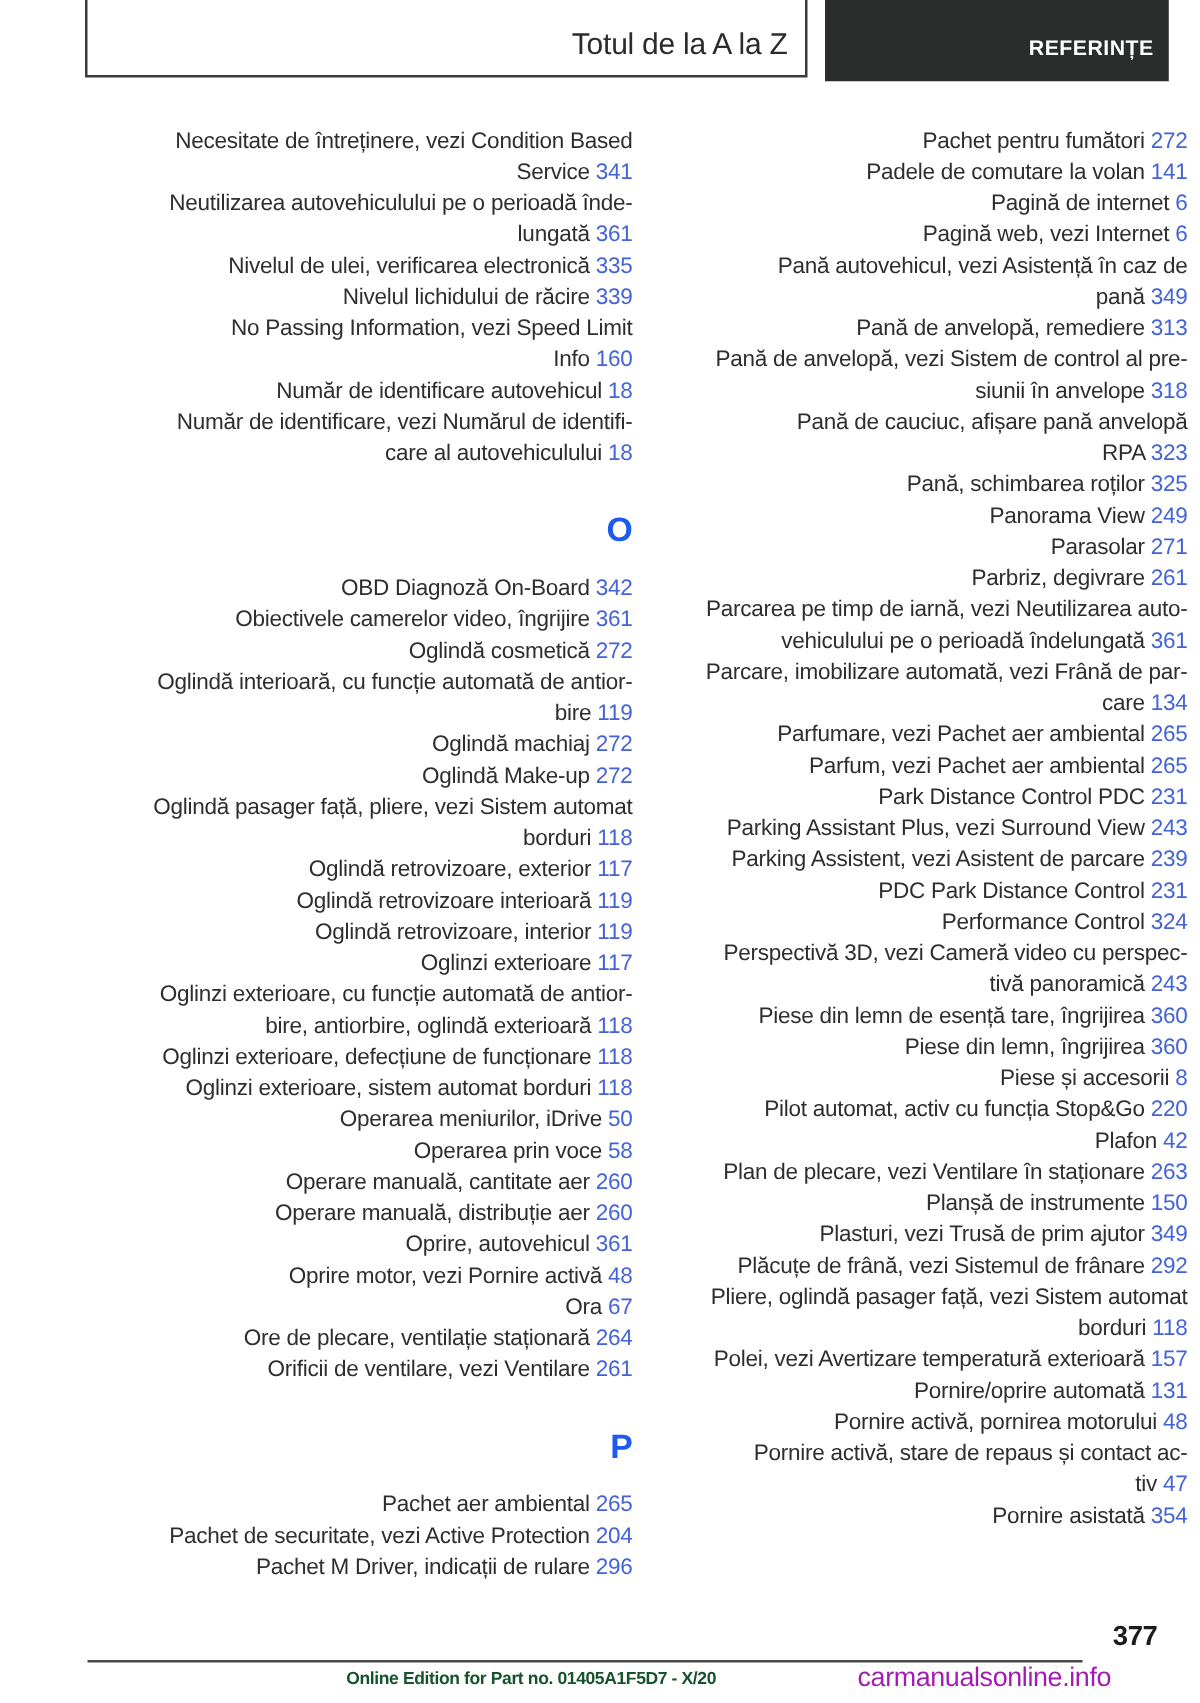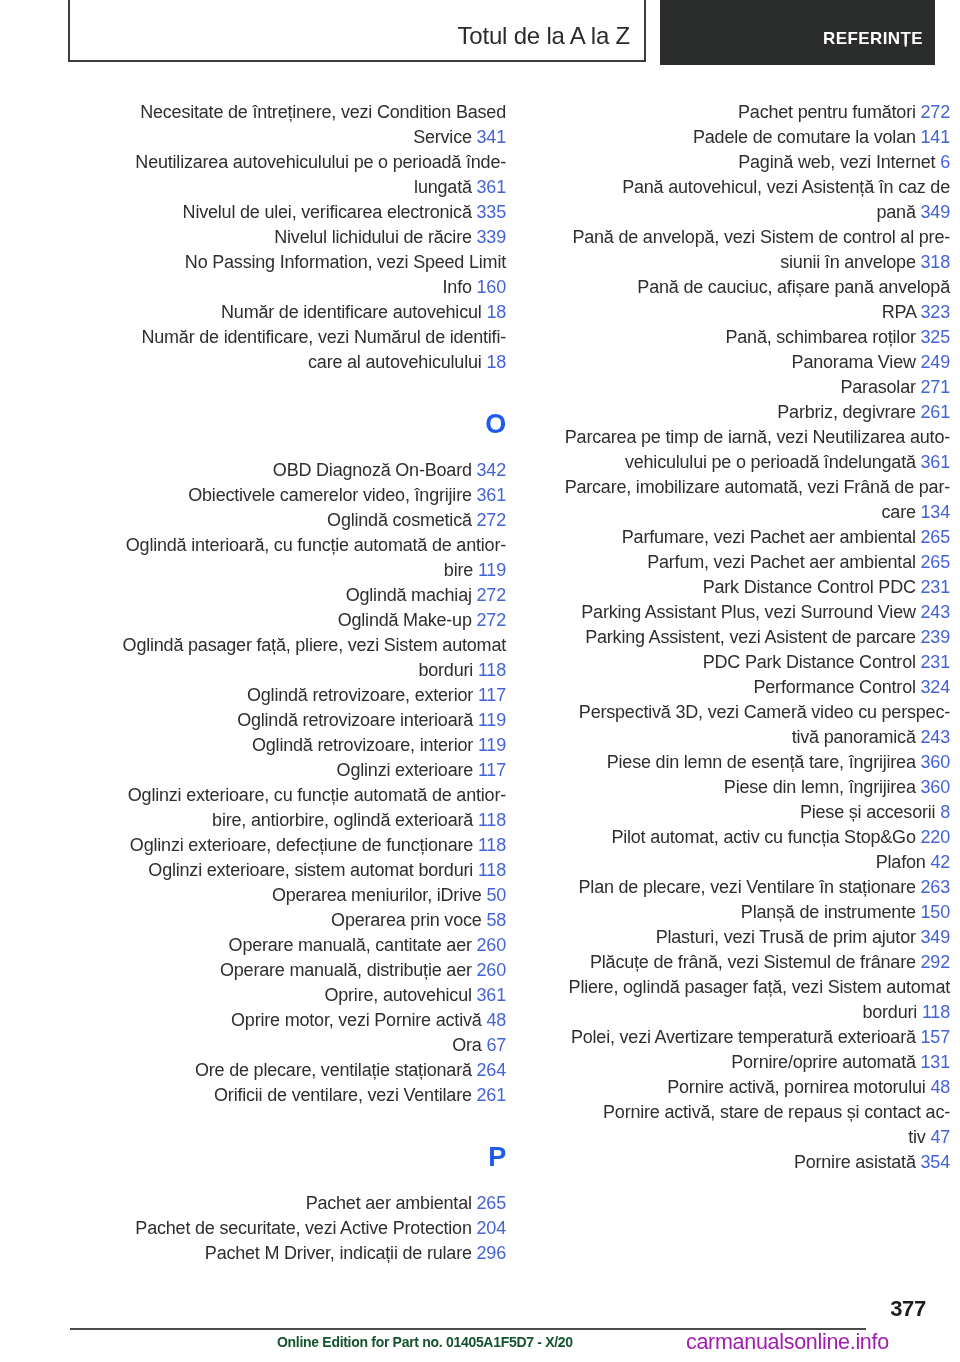--- a/index.html
+++ b/index.html
@@ -109,23 +109,25 @@
     <div class="entry"><span>Ore de plecare, ventilație staționară</span> <span class="pg">264</span></div>
     <div class="entry"><span>Orificii de ventilare, vezi Ventilare</span> <span class="pg">261</span></div>
     <div class="letter">P</div>
     <div class="entry"><span>Pachet aer ambiental</span> <span class="pg">265</span></div>
     <div class="entry"><span>Pachet de securitate, vezi Active Protection</span> <span class="pg">204</span></div>
     <div class="entry"><span>Pachet M Driver, indicații de rulare</span> <span class="pg">296</span></div>
   </div>
 <div class="col" id="col-right">
     <div class="entry"><span>Pachet pentru fumători</span> <span class="pg">272</span></div>
     <div class="entry"><span>Padele de comutare la volan</span> <span class="pg">141</span></div>
+    <div class="entry"><span>Pagină de internet</span> <span class="pg">6</span></div>
     <div class="entry"><span>Pagină web, vezi Internet</span> <span class="pg">6</span></div>
     <div class="entry"><span>Pană autovehicul, vezi Asistență în caz de
 pană</span> <span class="pg">349</span></div>
+    <div class="entry"><span>Pană de anvelopă, remediere</span> <span class="pg">313</span></div>
     <div class="entry"><span>Pană de anvelopă, vezi Sistem de control al pre-
 siunii în anvelope</span> <span class="pg">318</span></div>
     <div class="entry"><span>Pană de cauciuc, afișare pană anvelopă
 RPA</span> <span class="pg">323</span></div>
     <div class="entry"><span>Pană, schimbarea roților</span> <span class="pg">325</span></div>
     <div class="entry"><span>Panorama View</span> <span class="pg">249</span></div>
     <div class="entry"><span>Parasolar</span> <span class="pg">271</span></div>
     <div class="entry"><span>Parbriz, degivrare</span> <span class="pg">261</span></div>
     <div class="entry"><span>Parcarea pe timp de iarnă, vezi Neutilizarea auto-
 vehiculului pe o perioadă îndelungată</span> <span class="pg">361</span></div>

